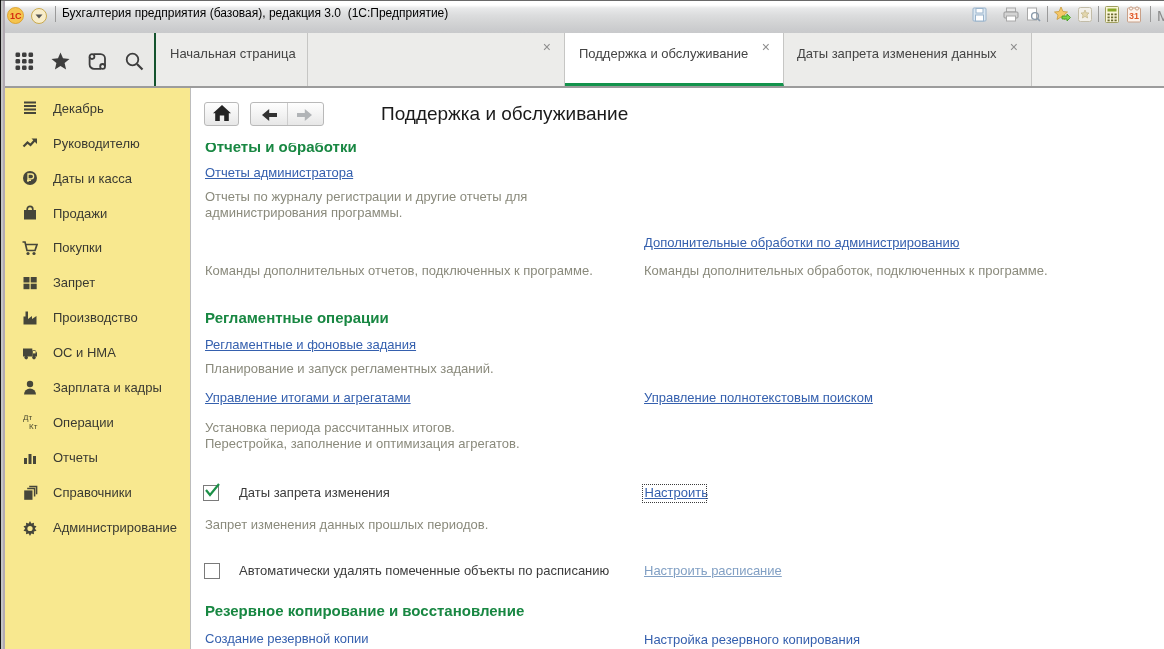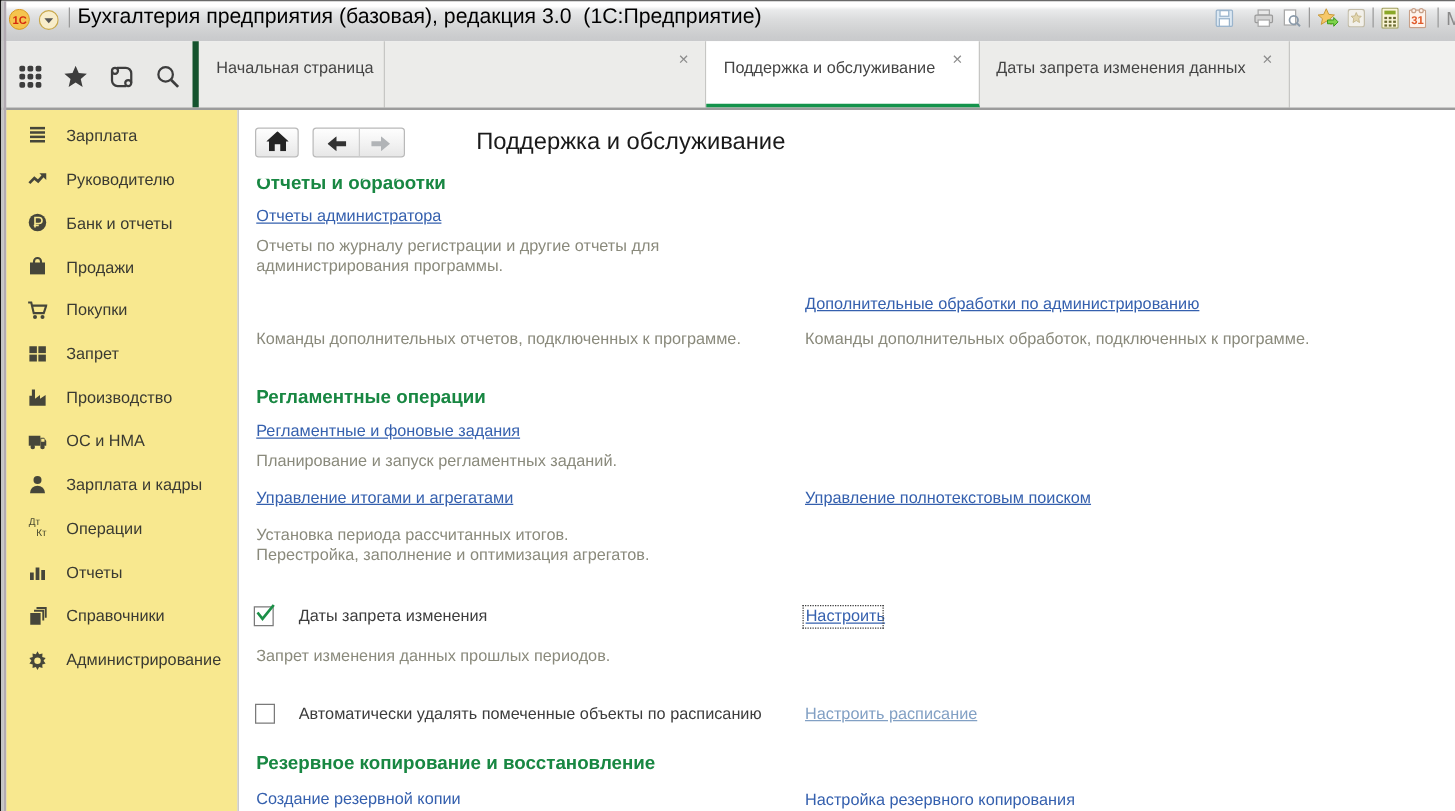--- a/index.html
+++ b/index.html
@@ -3,21 +3,21 @@
 <meta charset="utf-8">
 <style>
 *{margin:0;padding:0;box-sizing:border-box}
 html,body{width:1164px;height:649px;overflow:hidden}
 body{font-family:"Liberation Sans",sans-serif;position:relative;background:#fff}
 .abs{position:absolute}
 
 #titlebar{position:absolute;left:0;top:0;width:1164px;height:33px;
  background:linear-gradient(#ffffff 4px,#e9eaeb 7px,#dcddde 14px,#d2d3d4 22px,#cbccce 28px,#c8c9cb 33px);
  border-top:1px solid #696969}
-#titletext{position:absolute;left:62px;top:6px;font-size:17px;line-height:12px;color:#000}
+#titletext{position:absolute;left:62px;top:6px;font-size:12px;line-height:12px;color:#000}
 .tsep{position:absolute;top:5px;width:1px;height:16px;background:#9a9a9a}
 
 #tabbar{position:absolute;left:0;top:33px;width:1164px;height:53px;background:#f1f1ef}
 #toolicons{position:absolute;left:0;top:0;width:154px;height:53px;background:#e9e9e7}
 .tab{position:absolute;top:0;height:53px;background:#ececea;border-right:1px solid #c6c6c4;color:#444;font-size:13px}
 .tab .x{position:absolute;top:9px;color:#8d8d8d;font-size:14px;line-height:11px}
 #tab3{background:#fff;border-bottom:3px solid #14934c}
 
 #tabline{position:absolute;left:0;top:86px;width:1164px;height:2px;background:#9c9c9c}
 
@@ -131,21 +131,21 @@
         <circle cx="15.6" cy="14.4" r="2.4"></circle>
         <path d="M6.5 2.2 L13.6 2.2 A4.4 4.4 0 0 1 18 6.6 L18 14.2"></path>
         <path d="M14 16.8 L7 16.8 A4.4 4.4 0 0 1 2.6 12.4 L2.6 4.8"></path>
       </g>
     </svg>
     <svg class="abs" style="left:125px;top:19px" width="19" height="19" viewBox="0 0 19 19">
       <circle cx="7.5" cy="7.5" r="5.8" fill="none" stroke="#3d3d3d" stroke-width="1.8"></circle>
       <line x1="12" y1="12" x2="17.5" y2="17.5" stroke="#3d3d3d" stroke-width="2.2"></line>
     </svg>
   </div>
-  <div class="tab" style="left:154px;width:154px;border-left:5px solid #14532d">
+  <div class="tab" style="left:154px;width:154px;border-left:2px solid #14532d">
     <div class="abs" style="left:14px;top:13px">Начальная страница</div>
   </div>
   <div class="tab" style="left:308px;width:257px">
     <div class="x" style="right:13px">×</div>
   </div>
   <div class="tab" id="tab3" style="left:565px;width:219px">
     <div class="abs" style="left:14px;top:13px">Поддержка и обслуживание</div>
     <div class="x" style="right:13px">×</div>
   </div>
   <div class="tab" style="left:784px;width:248px">
@@ -158,31 +158,31 @@
 <div id="sidebar">
 
   <svg class="sbicon" style="top:12px" viewBox="0 0 16 16">
       <g fill="#46463a">
         <rect x="2" y="1.5" width="12" height="2"></rect>
         <rect x="2" y="5" width="12" height="2"></rect>
         <rect x="2" y="8.5" width="12" height="2"></rect>
         <rect x="2" y="12" width="12" height="2"></rect>
       </g>
     </svg>
-  <div class="sbitem" style="top:13.7px">Зарплата</div>
+  <div class="sbitem" style="top:13.7px">Декабрь</div>
   <svg class="sbicon" style="top:47px" viewBox="0 0 16 16">
       <path d="M1.5 11.5 L5.5 7.5 L8.5 10 L13 5" fill="none" stroke="#46463a" stroke-width="2.2"></path>
       <path d="M9.5 3.5 L15 3.5 L15 9" fill="#46463a"></path>
     </svg>
   <div class="sbitem" style="top:48.6px">Руководителю</div>
   <svg class="sbicon" style="top:82px" viewBox="0 0 16 16">
       <circle cx="8" cy="8" r="7" fill="#46463a"></circle>
       <path d="M6 12 L6 4 L9.2 4 A2.4 2.4 0 0 1 9.2 8.8 L6.6 8.8 M5 10.4 L9 10.4" fill="none" stroke="#f8e88f" stroke-width="1.3"></path>
     </svg>
-  <div class="sbitem" style="top:83.6px">Банк и отчеты</div>
+  <div class="sbitem" style="top:83.6px">Даты и касса</div>
   <svg class="sbicon" style="top:117px" viewBox="0 0 16 16">
       <path d="M5.2 6 L5.2 4.2 A2.8 2.8 0 0 1 10.8 4.2 L10.8 6" fill="none" stroke="#46463a" stroke-width="1.7"></path>
       <rect x="2" y="5" width="12" height="9.5" fill="#46463a"></rect>
     </svg>
   <div class="sbitem" style="top:118.5px">Продажи</div>
   <svg class="sbicon" style="top:152px" viewBox="0 0 16 16">
       <path d="M0.5 2 L3 2 L5 10.5 L13 10.5 L15 4.5 L4 4.5" fill="none" stroke="#46463a" stroke-width="1.7"></path>
       <circle cx="6" cy="13.5" r="1.6" fill="#46463a"></circle>
       <circle cx="12" cy="13.5" r="1.6" fill="#46463a"></circle>
     </svg>

